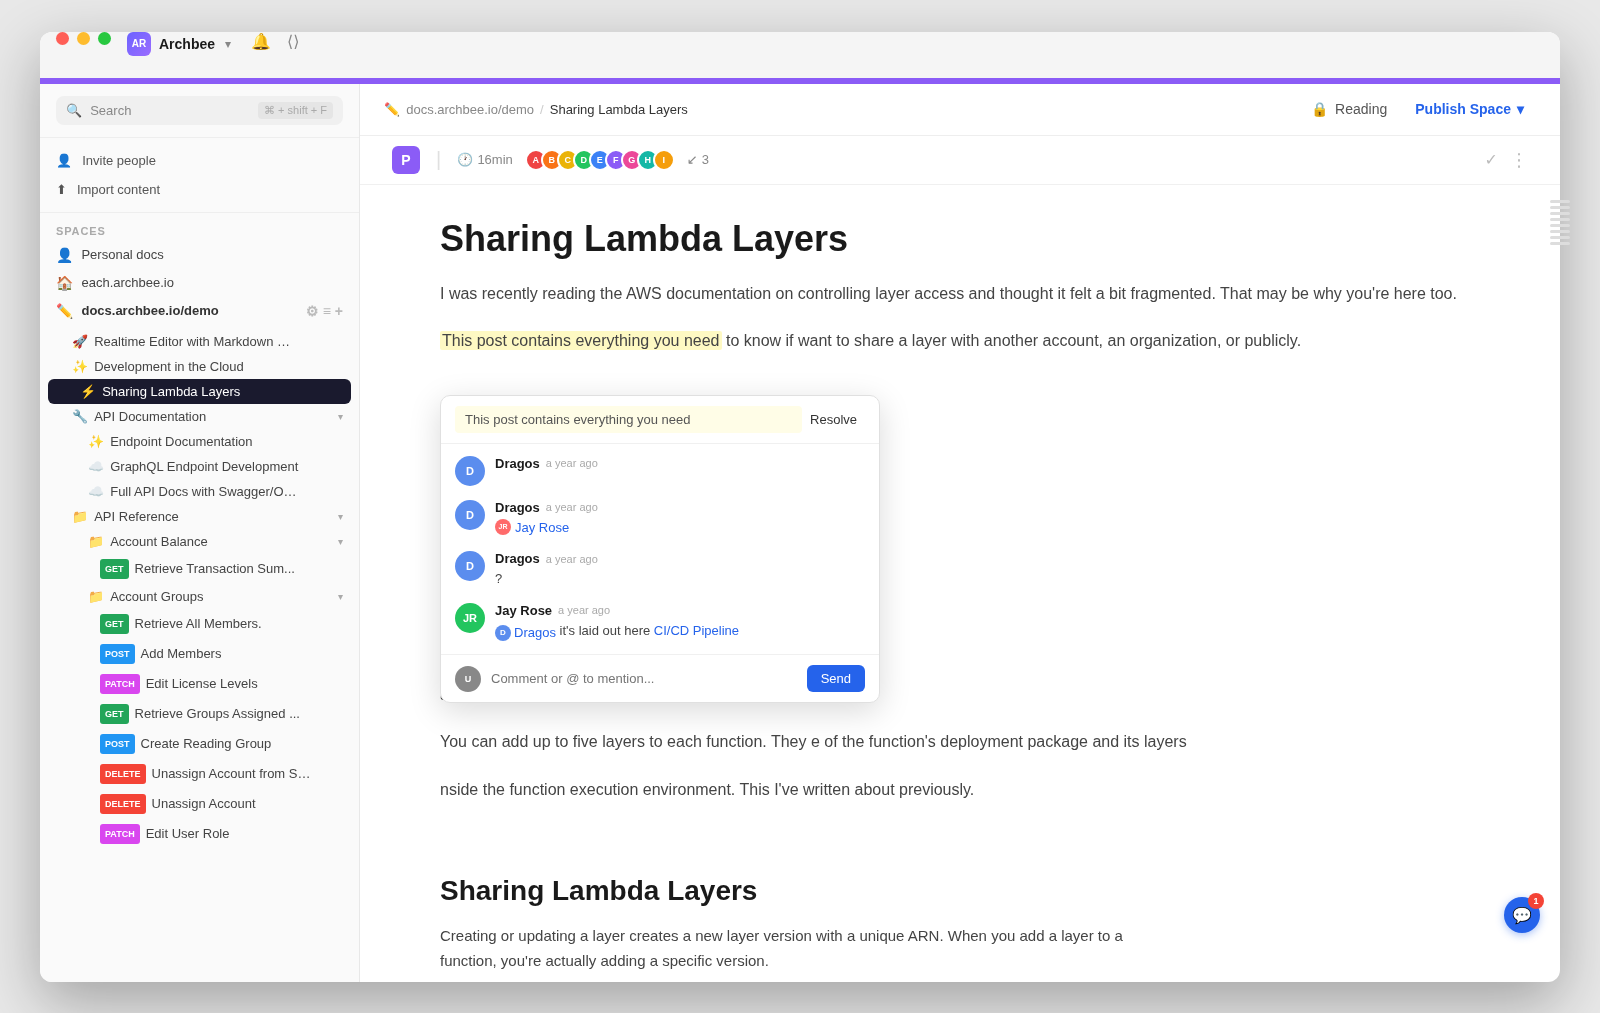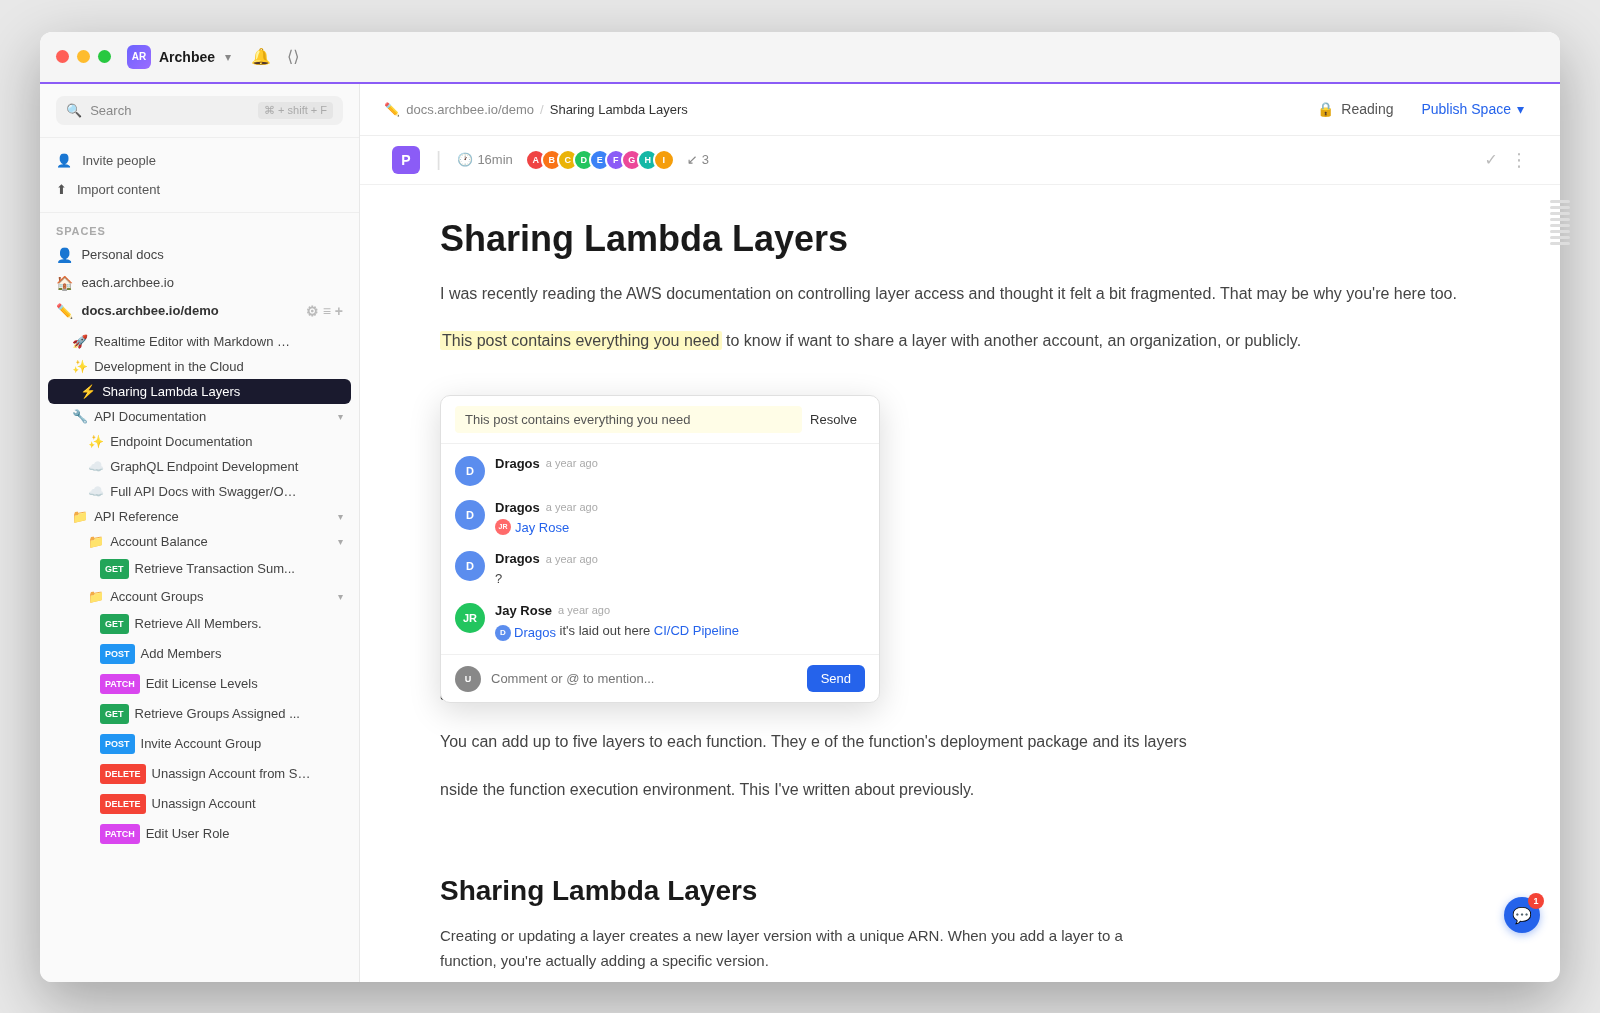--- a/index.html
+++ b/index.html
@@ -19,23 +19,23 @@
       border-radius: 12px;
       box-shadow: 0 20px 60px rgba(0,0,0,0.3);
       overflow: hidden;
       display: flex;
       flex-direction: column;
     }
     
     .titlebar {
       height: 52px;
       background: #f5f5f5;
-      border-bottom: 2px solid #8b5cf6;
-      display: flex;
-      align-items: center;
+      border-bottom: 6px solid #8b5cf6;
+      display: flex;
+      align-items: flex-start;
       padding: 0 16px;
       gap: 8px;
       flex-shrink: 0;
     }
     .traffic-lights { display: flex; gap: 8px; }
     .tl { width: 13px; height: 13px; border-radius: 50%; }
     .tl-red { background: #ff5f57; }
     .tl-yellow { background: #febc2e; }
     .tl-green { background: #28c840; }
     .app-title-area {
@@ -200,21 +200,21 @@
       color: #555;
     }
     .publish-btn {
       display: flex;
       align-items: center;
       gap: 6px;
       background: transparent;
       border: none;
       color: #2563eb;
       font-size: 14px;
-      font-weight: 400;
+      font-weight: 700;
       cursor: pointer;
       padding: 6px 12px;
       border-radius: 6px;
     }
     
     .doc-area {
       flex: 1;
       overflow-y: auto;
       padding: 0;
       position: relative;
@@ -530,21 +530,21 @@
           <span>Edit License Levels</span>
         </div>
 
         <div class="nav-item indent-3">
           <span class="method-badge badge-get">GET</span>
           <span style="overflow:hidden;text-overflow:ellipsis;white-space:nowrap;max-width:170px;">Retrieve Groups Assigned ...</span>
         </div>
 
         <div class="nav-item indent-3">
           <span class="method-badge badge-post">POST</span>
-          <span>Invite Account Group</span>
+          <span>Create Reading Group</span>
         </div>
 
         <div class="nav-item indent-3">
           <span class="method-badge badge-delete">DELETE</span>
           <span style="overflow:hidden;text-overflow:ellipsis;white-space:nowrap;max-width:160px;">Unassign Account from Su...</span>
         </div>
 
         <div class="nav-item indent-3">
           <span class="method-badge badge-delete">DELETE</span>
           <span>Unassign Account</span>

